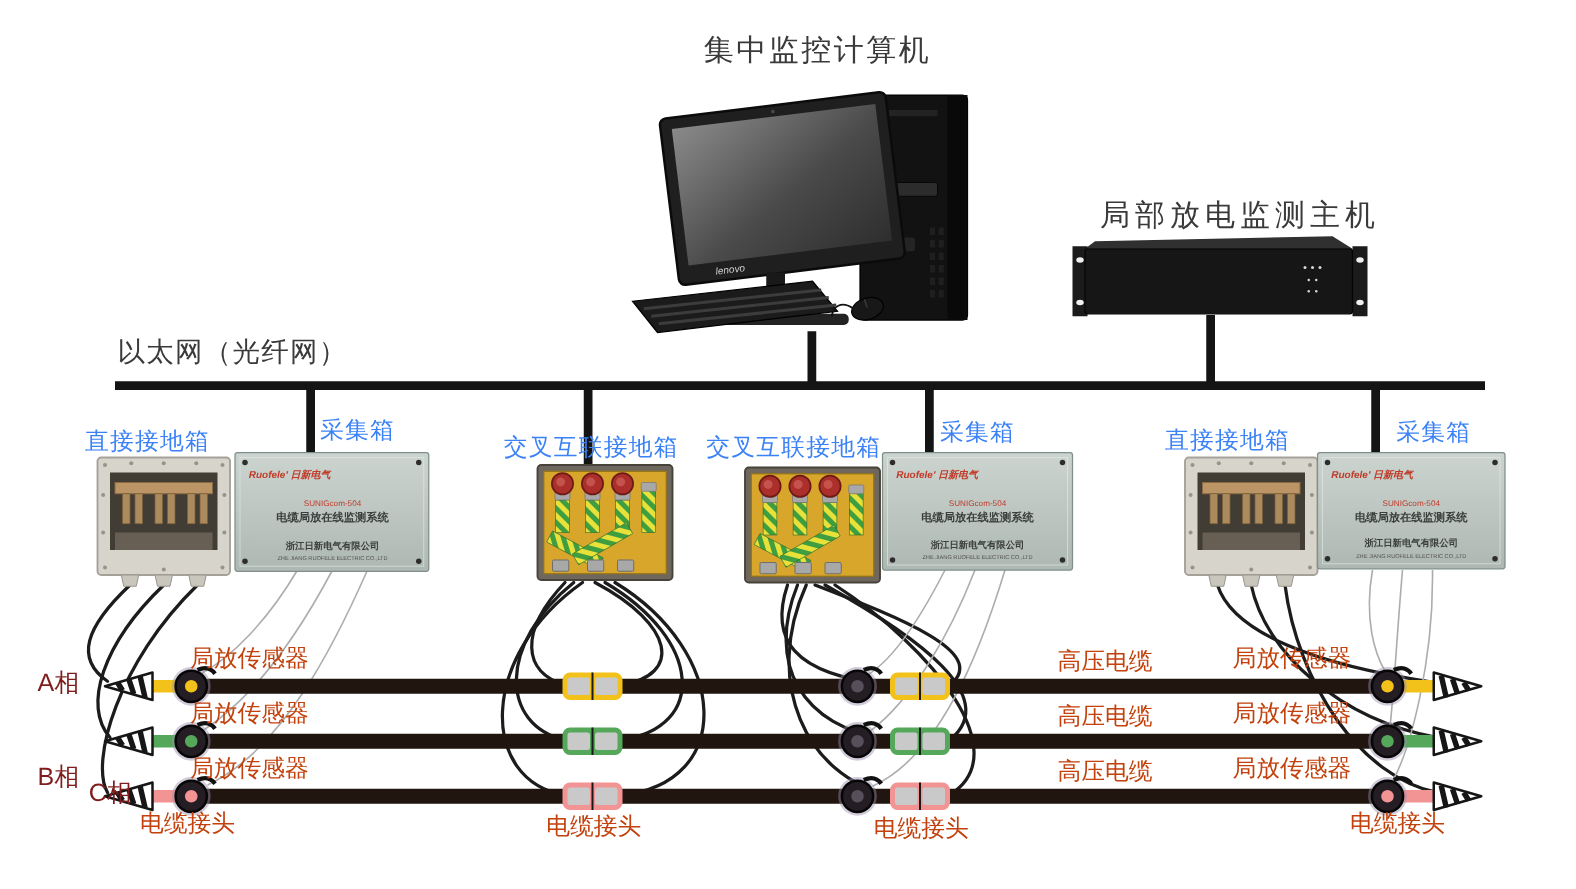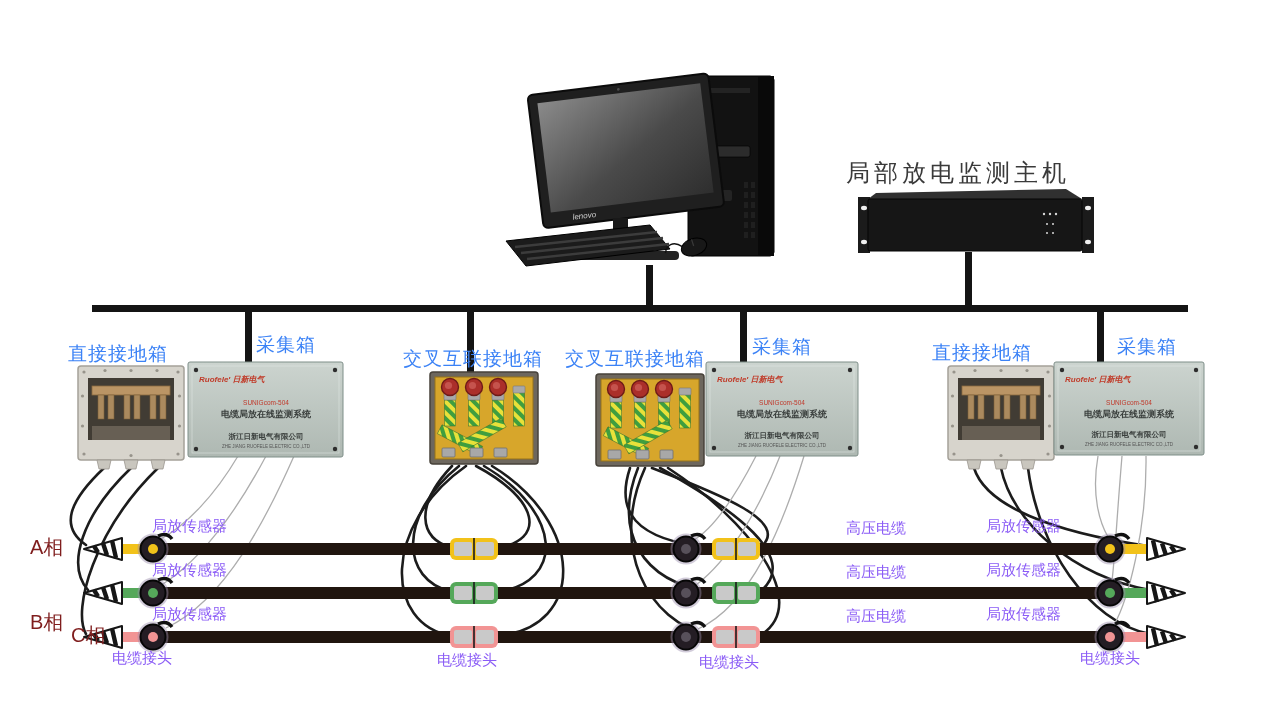--- a/index.html
+++ b/index.html
@@ -5,21 +5,21 @@
   html,body{margin:0;padding:0;background:#fff;}
   #canvas{position:relative;width:1261px;height:711px;background:#fff;overflow:hidden;
           font-family:"Liberation Sans",sans-serif;}
   #gfx{position:absolute;left:0;top:0;}
   .lbl{position:absolute;color:#3d3d3d;white-space:nowrap;line-height:1.1;}
   .t-big{font-size:24px;letter-spacing:2px;color:#3a3a3a;}
   .t-host{font-size:24px;letter-spacing:4px;color:#3a3a3a;}
   .t-eth{font-size:22px;letter-spacing:1px;color:#3a3a3a;}
   .t-box{font-size:19px;color:#3b82f6;letter-spacing:1px;text-align:right;}
   .t-phase{font-size:20px;color:#7f1d1d;}
-  .t-small{font-size:15px;color:#8b5cf6;}
+  .t-small{font-size:19px;color:#c2410c;}
   svg text{font-family:"Liberation Sans",sans-serif;}
 </style>
 </head>
 <body>
 
 <div id="canvas">
 
 <svg id="gfx" width="1261" height="711" viewBox="0 0 1261 711">
   <defs>
     <linearGradient id="panelGrad" x1="0" y1="0" x2="0" y2="1">
@@ -457,21 +457,23 @@
     </g>
     <g transform="translate(1110,637)">
       <circle r="14" fill="none" stroke="#9b8fae" stroke-width="3" opacity="0.45"></circle>
       <circle r="12.5" fill="#241d24" stroke="#060606" stroke-width="2"></circle>
       <circle r="5" fill="#f29494"></circle>
       <path d="M5,-13 q9,-4 14,3" stroke="#111" stroke-width="3.4" fill="none"></path>
     </g>
   </g>
 </svg>
 
-<div class="lbl t-host" style="left:846px;top:160px;">局部放电监测主机</div>
+<div class="lbl t-big" style="left:563px;top:28px;">集中监控计算机</div>
+<div class="lbl t-host" style="left:880px;top:160px;">局部放电监测主机</div>
+<div class="lbl t-eth" style="left:94px;top:270px;">以太网（光纤网）</div>
 
 <div class="lbl t-box" style="left:68px;top:344px;">直接接地箱</div>
 <div class="lbl t-box" style="left:256px;top:335px;">采集箱</div>
 <div class="lbl t-box" style="left:403px;top:349px;">交叉互联接地箱</div>
 <div class="lbl t-box" style="left:565px;top:349px;">交叉互联接地箱</div>
 <div class="lbl t-box" style="left:752px;top:337px;">采集箱</div>
 <div class="lbl t-box" style="left:932px;top:343px;">直接接地箱</div>
 <div class="lbl t-box" style="left:1117px;top:337px;">采集箱</div>
 
 <div class="lbl t-phase" style="left:30px;top:536px;">A相</div>

